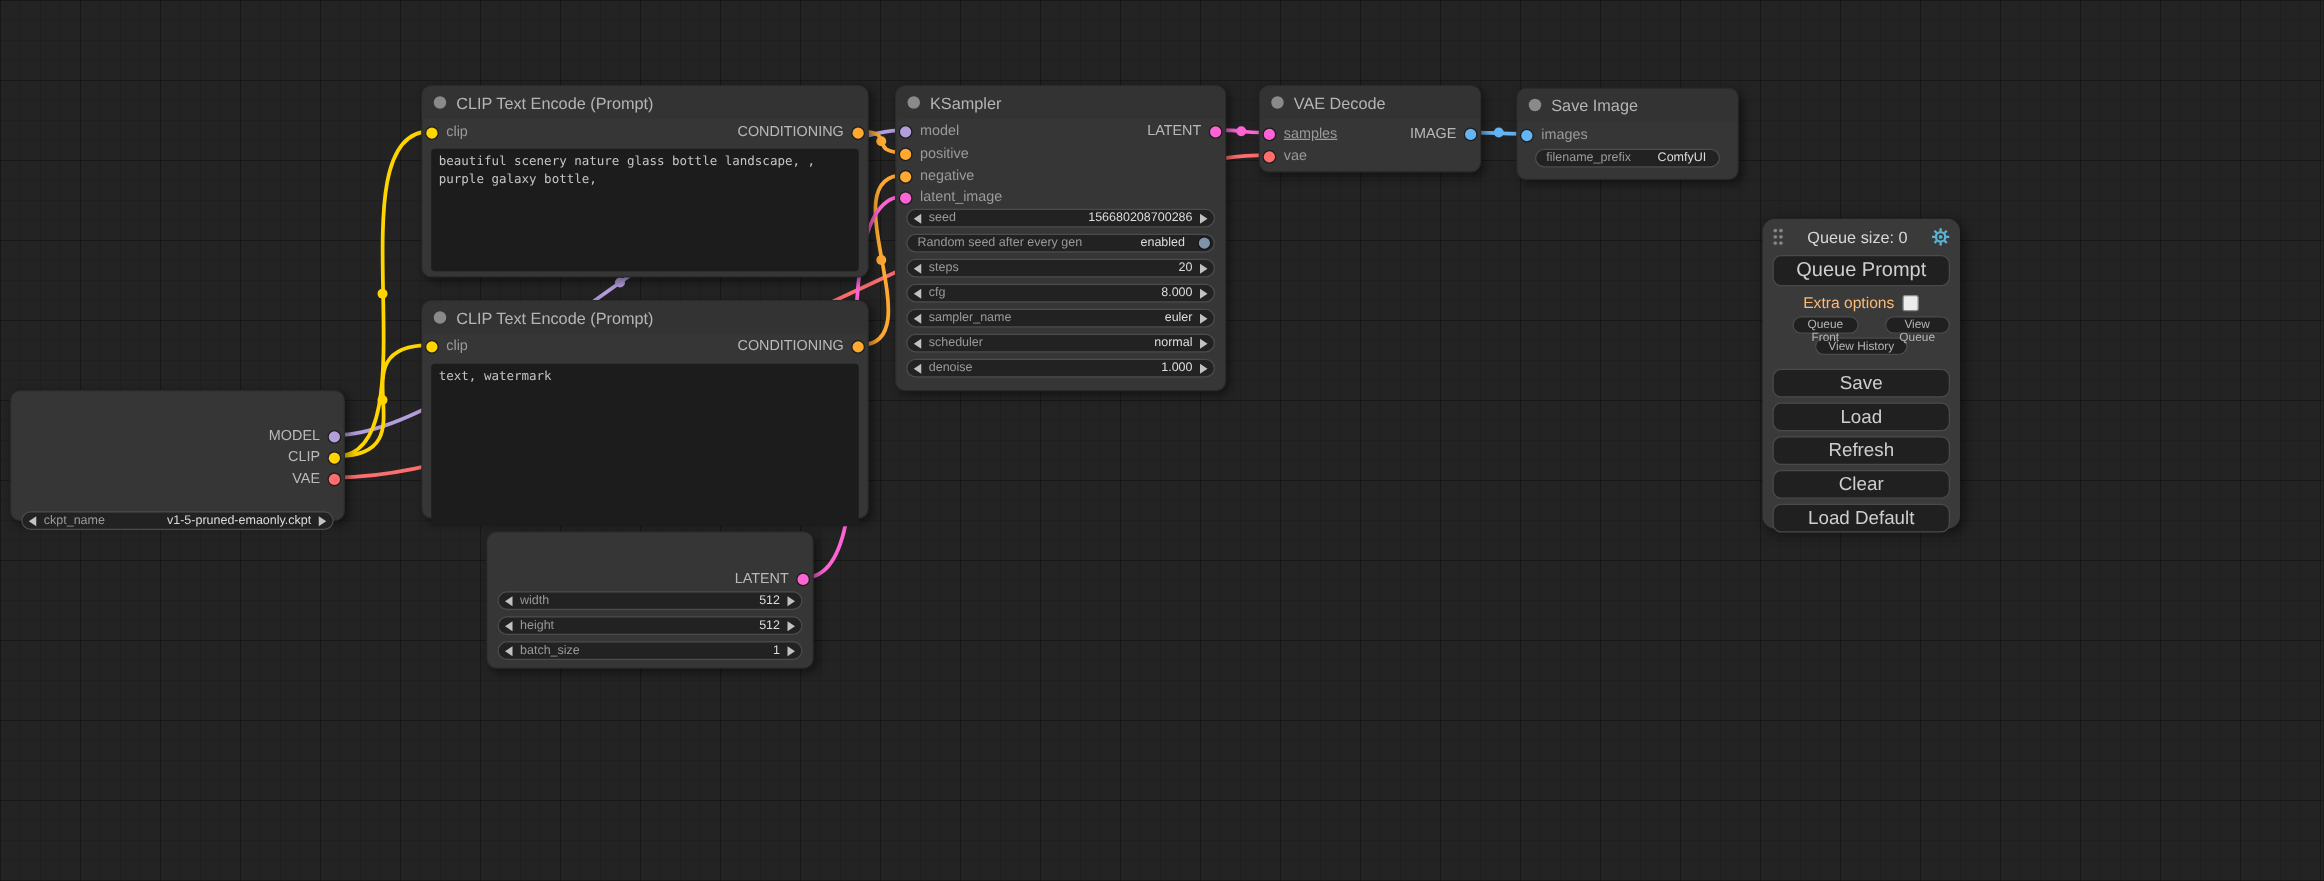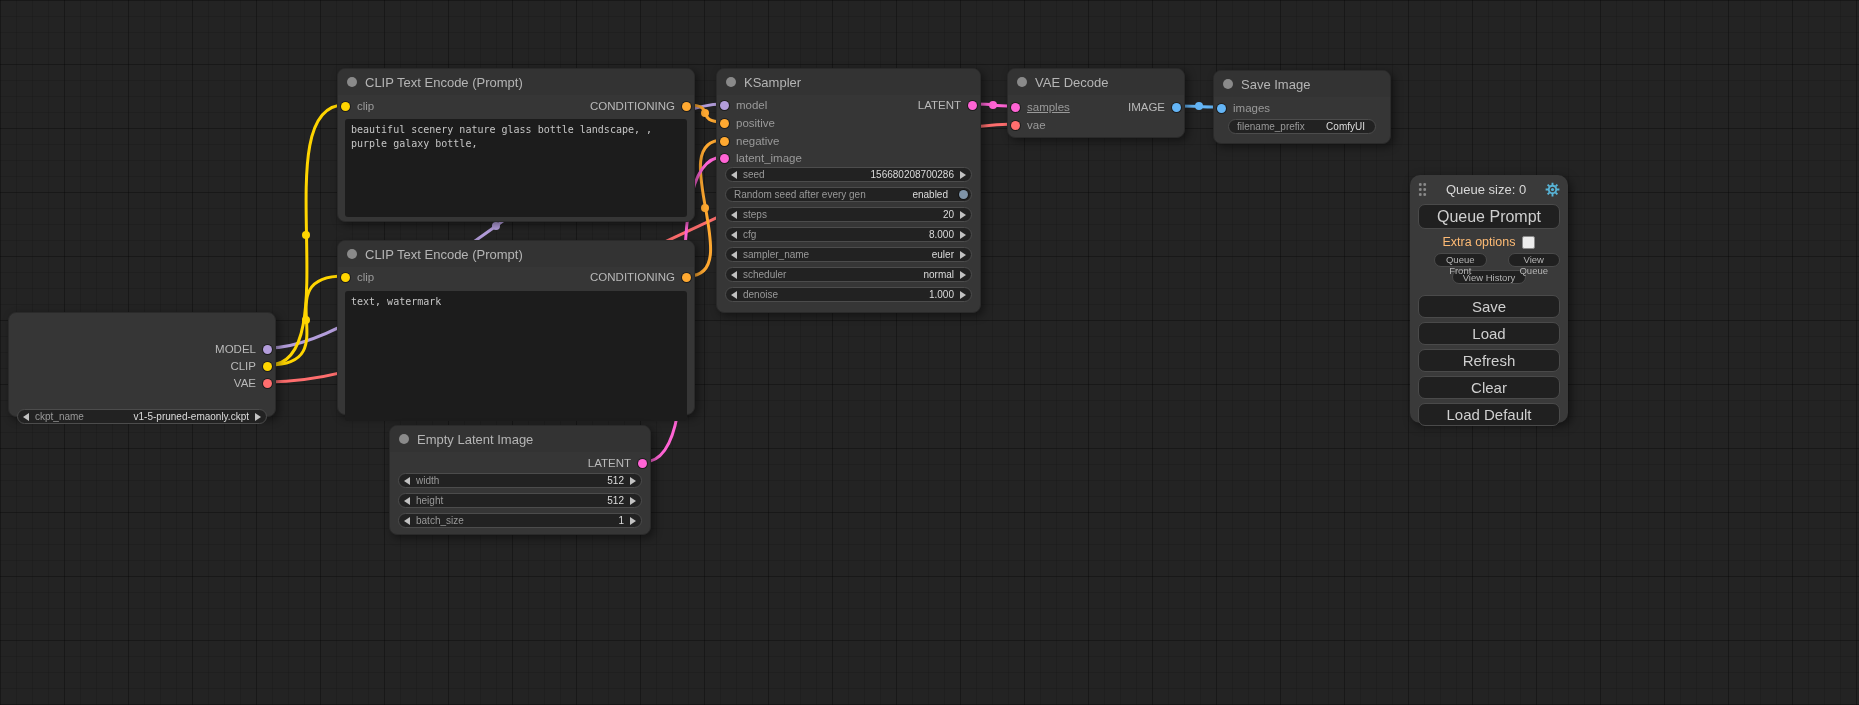--- a/index.html
+++ b/index.html
@@ -140,24 +140,20 @@
       <span class="lbl">clip</span>
     </div>
     <div class="slot out" style="top:28px;">
       <span class="dot" style="background: rgb(255, 169, 49);"></span>
       <span class="lbl">CONDITIONING</span>
     </div>
     <div class="textbox" style="top:50px;height:130px;">text, watermark</div>
   </div>
 
   <div class="node" style="left:389px;top:425px;width:262px;height:110px;">
-    <div class="node-title">
-      <span class="tdot"></span>
-      <span>Empty Latent Image</span>
-    </div>
     <div class="slot out" style="top:29px;">
       <span class="dot" style="background: rgb(255, 100, 213);"></span>
       <span class="lbl">LATENT</span>
     </div>
     <div class="widget" style="top:47px;">
       <span class="arrow left"></span>
       <span class="wname">width</span>
       <span class="wval">512</span>
       <span class="arrow right"></span>
     </div>

